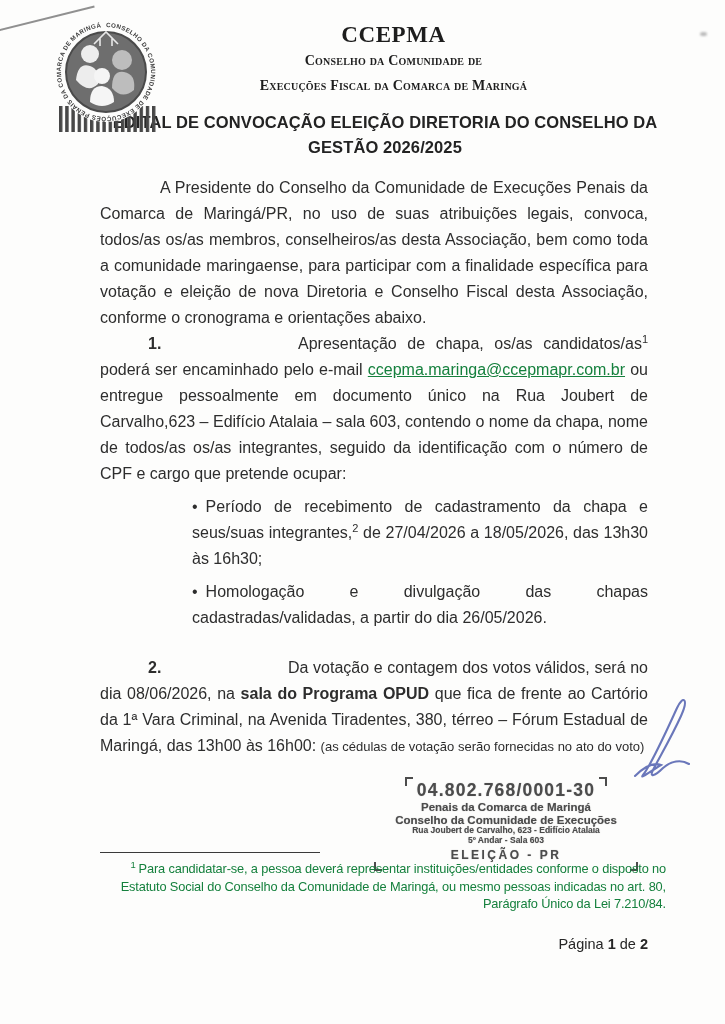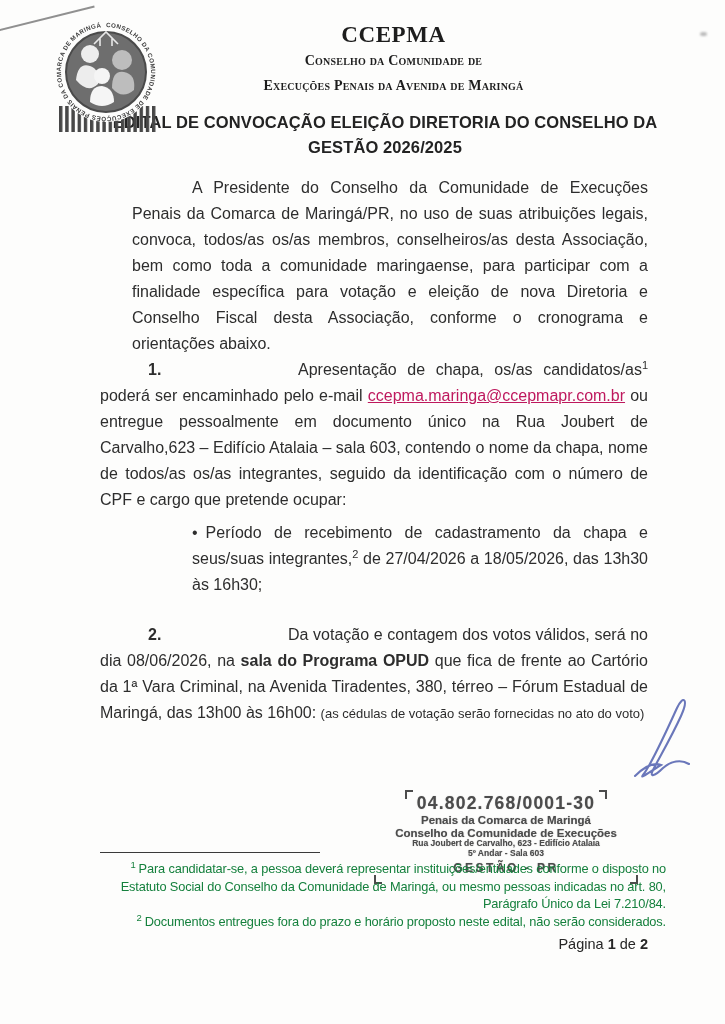--- a/index.html
+++ b/index.html
@@ -21,39 +21,39 @@
     font-family:"Liberation Serif", serif; font-weight:bold; color:#1d1d1d; }
   .acronym { font-size:23px; letter-spacing:.6px; line-height:26px; }
   .orgline { font-variant:small-caps; font-size:14px; line-height:25px; letter-spacing:.2px; }
 
   .doc-title { margin-top:12px; padding-left:45px; text-align:center;
     font-weight:bold; font-size:16.5px; line-height:25px; color:#232323; letter-spacing:.1px; }
 
   
   .body-text { margin:15px 77px 0 100px; font-size:16px; line-height:26px; }
   .para { text-align:justify; }
-  .intro { text-indent:60px;margin-left:32px; }
+  .intro { text-indent:60px; }
   .num { display:inline-block; font-weight:bold; box-sizing:border-box; padding-left:48px; }
   .num-1 { width:198px; }
   .num-2 { width:188px; }
-  .email { text-decoration:underline; color:#be185d; }
+  .email { text-decoration:underline; color:#15803d; }
   sup.ref { font-size:11px; line-height:0; }
   .bullets { margin-left:92px; }
   .bullet { text-align:justify; margin-top:7px; }
   .bullet-marker { margin-right:8px; }
   .gap-before-item2 { margin-top:24px; }
   .bold-run { font-weight:bold; }
   .small-note { font-size:13px; }
 
   
   .signature { position:absolute; top:688px; left:627px; }
 
   
   .stamp { position:absolute; top:779px; left:368px; width:276px; text-align:center;
-    color:#4c4c4c; text-shadow:0 0 1px rgba(70,70,70,.45);margin-top:13px; }
+    color:#4c4c4c; text-shadow:0 0 1px rgba(70,70,70,.45); }
   .stamp .cnpj { display:inline-block; position:relative; font-size:17.5px; font-weight:bold;
     letter-spacing:1.2px; padding:1px 12px 0 12px; }
   .corner { position:absolute; width:8px; height:9px; }
   .corner.tl { top:-2px; left:0; border-top:2px solid #4c4c4c; border-left:2px solid #4c4c4c; }
   .corner.tr { top:-2px; right:0; border-top:2px solid #4c4c4c; border-right:2px solid #4c4c4c; }
   .corner.bl { bottom:-3px; left:6px; border-bottom:2px solid #4c4c4c; border-left:2px solid #4c4c4c; }
   .corner.br { bottom:-3px; right:6px; border-bottom:2px solid #4c4c4c; border-right:2px solid #4c4c4c; }
   .stamp-body { position:relative; padding-bottom:6px; }
   .stamp .org { font-size:11.5px; font-weight:bold; line-height:12.5px; }
   .stamp .addr { font-size:8.5px; font-weight:bold; line-height:9.5px;text-align:center; }
@@ -99,38 +99,41 @@
       <circle cx="94" cy="46" r="10" fill="#bdbdbd"></circle>
       <path d="M 84 74 Q 84 56 96 58 Q 108 60 106 76 Q 94 86 84 74 Z" fill="#bdbdbd"></path>
       <circle cx="74" cy="62" r="8" fill="#f5f5f5"></circle>
       <path d="M 62 88 Q 62 72 74 72 Q 86 74 86 88 Q 74 96 62 88 Z" fill="#f5f5f5"></path>
     </g>
   </svg>
 
   <div class="header-text">
     <div class="acronym">CCEPMA</div>
     <div class="orgline">Conselho da Comunidade de</div>
-    <div class="orgline">Execuções Penais da Avenida de Maringá</div>
+    <div class="orgline">Execuções Fiscal da Comarca de Maringá</div>
   </div>
 
   <div class="doc-title">
     <div>EDITAL DE CONVOCAÇÃO ELEIÇÃO DIRETORIA DO CONSELHO DA</div>
     <div>GESTÃO 2026/2025</div>
   </div>
 
   <div class="body-text">
     <p class="para intro">A Presidente do Conselho da Comunidade de Execuções Penais da Comarca de Maringá/PR, no uso de suas atribuições legais, convoca, todos/as os/as membros, conselheiros/as desta Associação, bem como toda a comunidade maringaense, para participar com a finalidade específica para votação e eleição de nova Diretoria e Conselho Fiscal desta Associação, conforme o cronograma e orientações abaixo.</p>
 
     <p class="para">
       <span class="num num-1">1.</span><span>Apresentação de chapa, os/as candidatos/as</span><sup class="ref">1</sup><span> poderá ser encaminhado pelo e-mail </span><a class="email" href="#">ccepma.maringa@ccepmapr.com.br</a><span> ou entregue pessoalmente em documento único na Rua Joubert de Carvalho,623 – Edifício Atalaia – sala 603, contendo o nome da chapa, nome de todos/as os/as integrantes, seguido da identificação com o número de CPF e cargo que pretende ocupar:</span>
     </p>
 
     <div class="bullets">
       <div class="bullet">
         <span class="bullet-marker">•</span><span>Período de recebimento de cadastramento da chapa e seus/suas integrantes,</span><sup class="ref">2</sup><span> de 27/04/2026 a 18/05/2026, das 13h30 às 16h30;</span>
+      </div>
+      <div class="bullet">
+        <span class="bullet-marker">•</span><span>Homologação e divulgação das chapas cadastradas/validadas, a partir do dia 26/05/2026.</span>
       </div>
     </div>
 
     <p class="para gap-before-item2">
       <span class="num num-2">2.</span><span>Da votação e contagem dos votos válidos, será no dia 08/06/2026, na </span><span class="bold-run">sala do Programa OPUD</span><span> que fica de frente ao Cartório da 1ª Vara Criminal, na Avenida Tiradentes, 380, térreo – Fórum Estadual de Maringá, das 13h00 às 16h00: </span><span class="small-note">(as cédulas de votação serão fornecidas no ato do voto)</span>
     </p>
   </div>
 
   <svg class="signature" width="84" height="98" viewBox="0 0 84 98">
     <path d="M8,88 C16,80 26,74 34,77 C24,83 12,92 16,87 C24,77 40,42 50,20 C56,7 62,10 54,28 C44,50 32,70 26,82 C22,90 28,88 36,80 C44,73 54,71 62,76" fill="none" stroke="#5a68b2" stroke-width="2.1" stroke-linecap="round" opacity="0.9"></path>
@@ -140,33 +143,30 @@
     <div class="stamp-body">
       <span class="cnpj">
         <span class="corner tl"></span>
         <span class="corner tr"></span>
         <span>04.802.768/0001-30</span>
       </span>
       <div class="org">Penais da Comarca de Maringá</div>
       <div class="org">Conselho da Comunidade de Execuções</div>
       <div class="addr">Rua Joubert de Carvalho, 623 - Edifício Atalaia</div>
       <div class="addr">5º Andar - Sala 603</div>
-      <div class="city">GESTÃO - PR</div>
+      <div class="city">ELEIÇÃO - PR</div>
       <span class="corner bl"></span>
       <span class="corner br"></span>
     </div>
   </div>
 
   <div class="footnotes">
     <hr class="fn-rule">
     <div class="fn">
       <sup class="ref">1</sup><span class="fn-text">Para candidatar-se, a pessoa deverá representar instituições/entidades conforme o disposto no Estatuto Social do Conselho da Comunidade de Maringá, ou mesmo pessoas indicadas no art. 80, Parágrafo Único da Lei 7.210/84.</span>
-    </div>
-    <div class="fn">
-      <sup class="ref">2</sup><span class="fn-text">Documentos entregues fora do prazo e horário proposto neste edital, não serão considerados.</span>
     </div>
   </div>
 
   <div class="page-footer">
     <span>Página</span>
     <span class="b">1</span>
     <span>de</span>
     <span class="b">2</span>
   </div>
 

